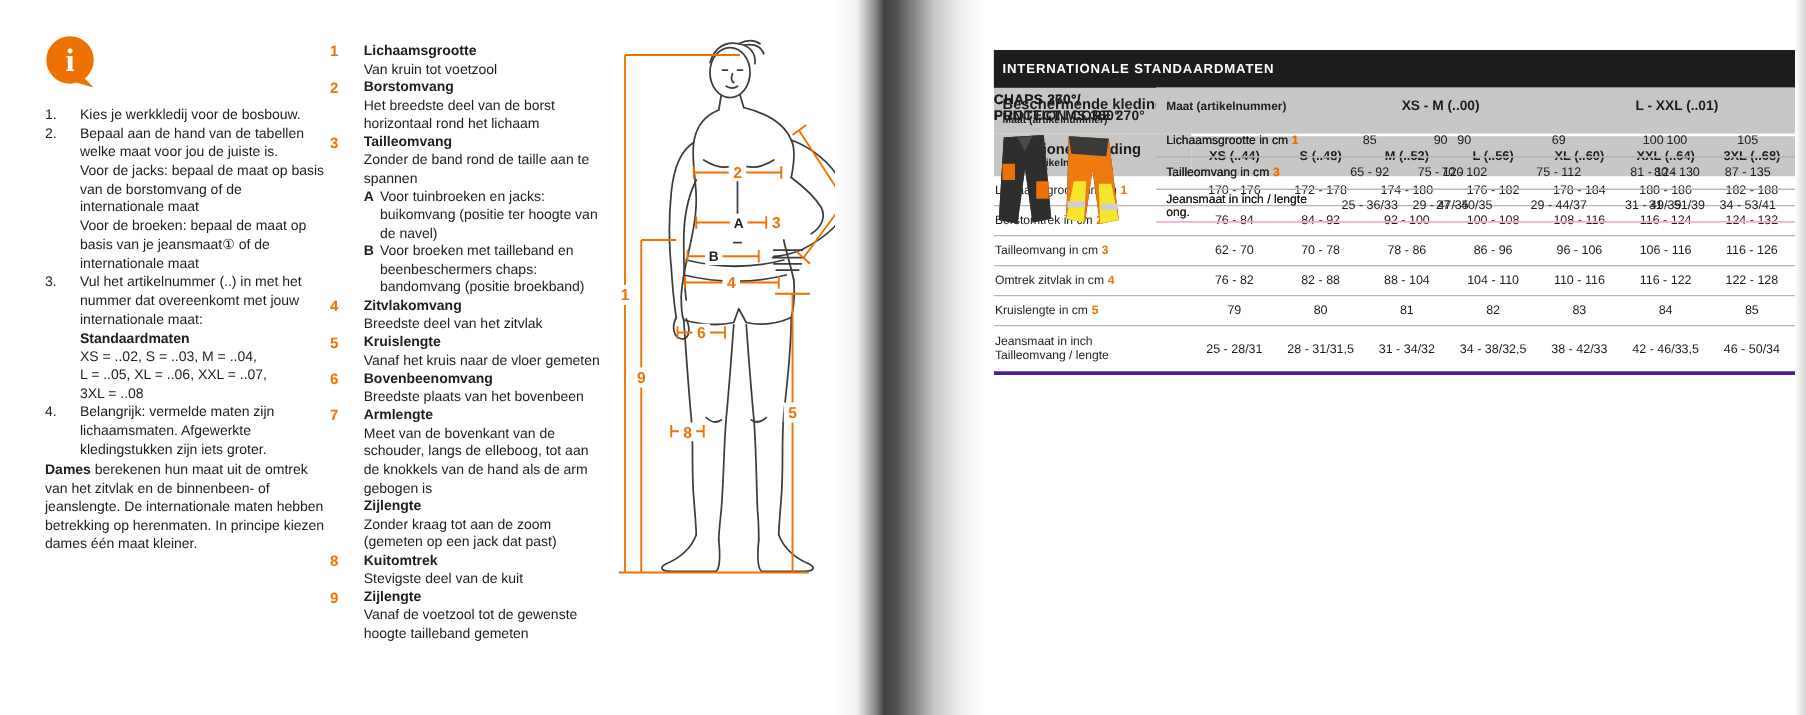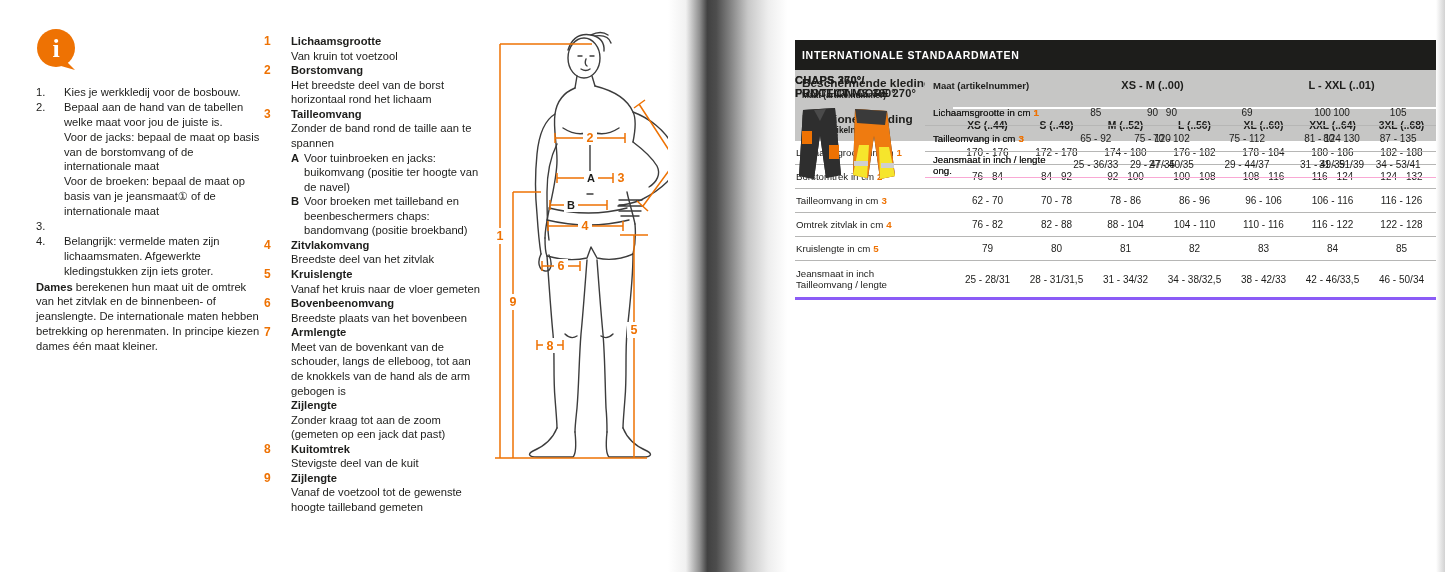--- a/index.html
+++ b/index.html
@@ -41,21 +41,21 @@
   div.t1-hrow:last-of-type{height:34px;}
   div.t1-hrow:last-of-type .t1-hvals{border-top:2px solid #fff;}
   .t1-hlabel{width:158px;flex:none;background:#c6c6c5;display:flex;flex-direction:column;
              justify-content:center;padding-left:7px;box-sizing:border-box;}
   .t1-hlabel .big{font-weight:bold;font-size:11.8px;line-height:1.1;}
   .t1-hlabel .small{font-weight:bold;font-size:8.3px;}
   .t1-hvals{flex:1;display:flex;background:#c6c6c5;box-sizing:border-box;}
   .t1-hval{flex:1;display:flex;align-items:center;justify-content:center;font-weight:bold;font-size:10.3px;}
   
   .t-row{display:flex;align-items:stretch;border-bottom:1px solid #b6b6b5;min-height:23px;}
-  .t-rows div.t-row:last-of-type{border-bottom:3px solid #8b5cf6;min-height:36px;}
+  .t-rows div.t-row:last-of-type{border-bottom:3px solid #4c1d95;min-height:36px;}
   .t-rowlabel{width:158px;flex:none;display:flex;flex-direction:column;justify-content:center;
               font-size:9.7px;box-sizing:border-box;padding:2px 0 2px 1px;}
   .t-vals{flex:1;display:flex;}
   .t-val{flex:1;display:flex;align-items:center;justify-content:center;font-size:10px;}
   .onum{color:#ee7203;font-weight:bold;margin-left:3px;}
   
   .tbl-body{display:flex;}
   .tbl-left{width:130px;flex:none;padding-top:4px;}
   .prod-title{font-weight:bold;font-size:11px;line-height:1.2;letter-spacing:.2px;}
   .chaps{margin-top:5px;}
@@ -97,20 +97,32 @@
               <div class="step-part">Bepaal aan de hand van de tabellen welke maat voor jou de juiste is.</div>
 
               <div class="step-part">Voor de jacks: bepaal de maat op basis van de borstomvang of de internationale maat</div>
 
               <div class="step-part">Voor de broeken: bepaal de maat op basis van je jeansmaat① of de internationale maat</div>
             </div>
         </div>
 
         <div class="step">
           <span class="step-num">3.</span>
+          <div class="step-body">
+
+              <div class="step-part">Vul het artikelnummer (..) in met het nummer dat overeenkomt met jouw internationale maat:</div>
+
+              <div class="step-part bold">Standaardmaten</div>
+
+              <div class="step-part">XS = ..02, S = ..03, M = ..04,</div>
+
+              <div class="step-part">L = ..05, XL = ..06, XXL = ..07,</div>
+
+              <div class="step-part">3XL = ..08</div>
+            </div>
         </div>
 
         <div class="step">
           <span class="step-num">4.</span>
           <div class="step-body">
 
               <div class="step-part">Belangrijk: vermelde maten zijn lichaamsmaten. Afgewerkte kledingstukken zijn iets groter.</div>
             </div>
         </div>
       </div>

